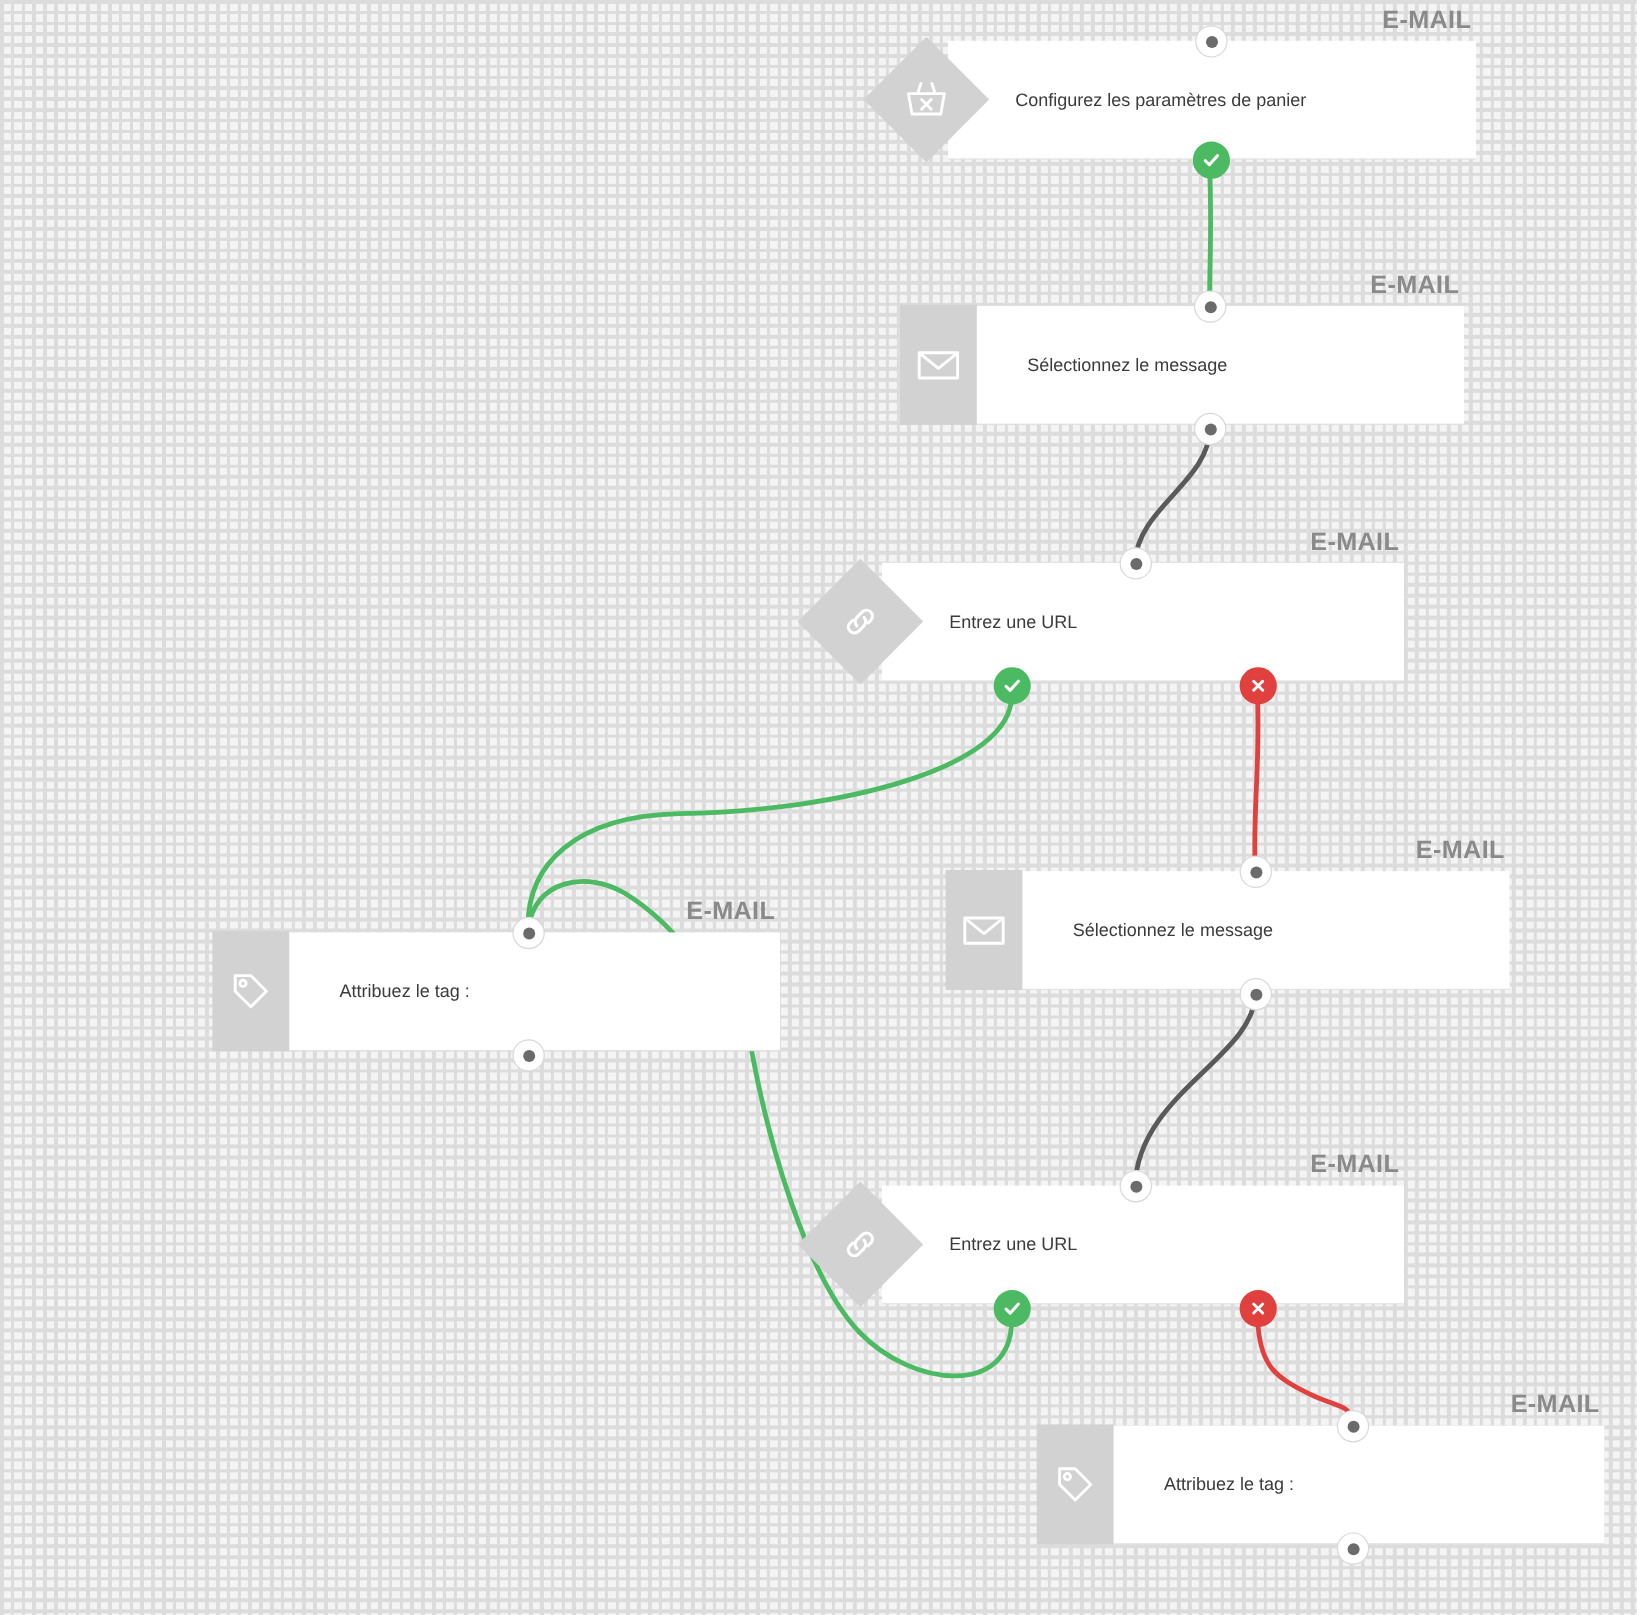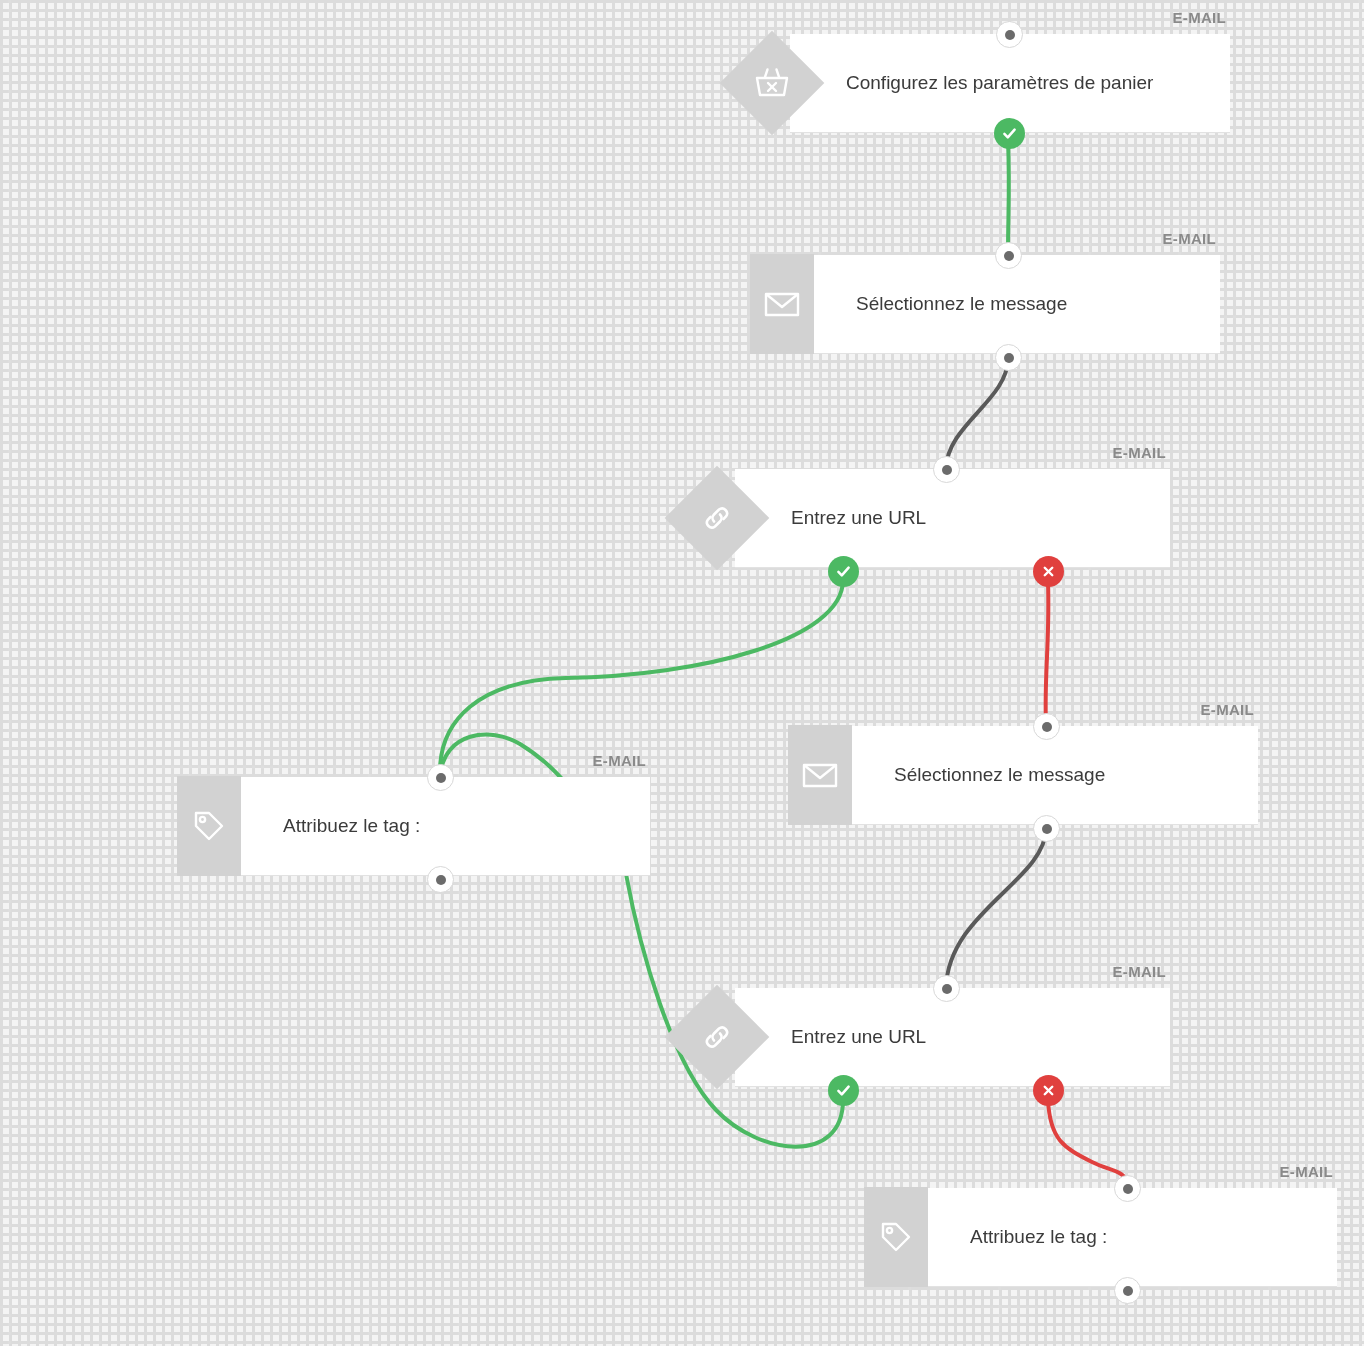--- a/index.html
+++ b/index.html
@@ -45,21 +45,21 @@
   }
   #edges{position:absolute;inset:0;pointer-events:none;}
   
   .node{position:absolute;}
   .node-head{
     position:absolute;left:0;top:0;height:34px;width:100%;
     display:flex;align-items:center;justify-content:flex-end;
     box-sizing:border-box;padding-right:4px;
   }
   .node-type{
-    font-size:15px;font-weight:bold;color:#8a8a8a;letter-spacing:.3px;
+    font-size:21px;font-weight:bold;color:#8a8a8a;letter-spacing:.3px;
   }
   .node-body{
     position:absolute;left:0;top:34px;height:98px;width:100%;
     background:#ffffff;
     box-shadow:0 1px 0 0 #e2e2e2;
     display:flex;align-items:center;
   }
   .icon-slot{
     position:absolute;left:-68px;top:-1px;width:100px;height:100px;
     display:flex;align-items:center;justify-content:center;
@@ -67,21 +67,21 @@
   .icon-box{
     width:64px;height:100px;background:#d2d2d2;
     display:flex;align-items:center;justify-content:center;
   }
   .icon-diamond{
     width:74px;height:74px;background:#d2d2d2;transform:rotate(45deg);
     display:flex;align-items:center;justify-content:center;
   }
   .icon-diamond .gl{transform:rotate(-45deg);}
   .node-label{
-    margin-left:56px;font-size:19px;color:#3b3b3b;white-space:nowrap;
+    margin-left:56px;font-size:15px;color:#3b3b3b;white-space:nowrap;
   }
   
   .port{
     position:absolute;width:27px;height:27px;border-radius:50%;
     background:#ffffff;border:1px solid #d8d8d8;
     box-sizing:border-box;
     display:flex;align-items:center;justify-content:center;
   }
   .port::after{
     content:"";width:10px;height:10px;border-radius:50%;background:#6b6b6b;

